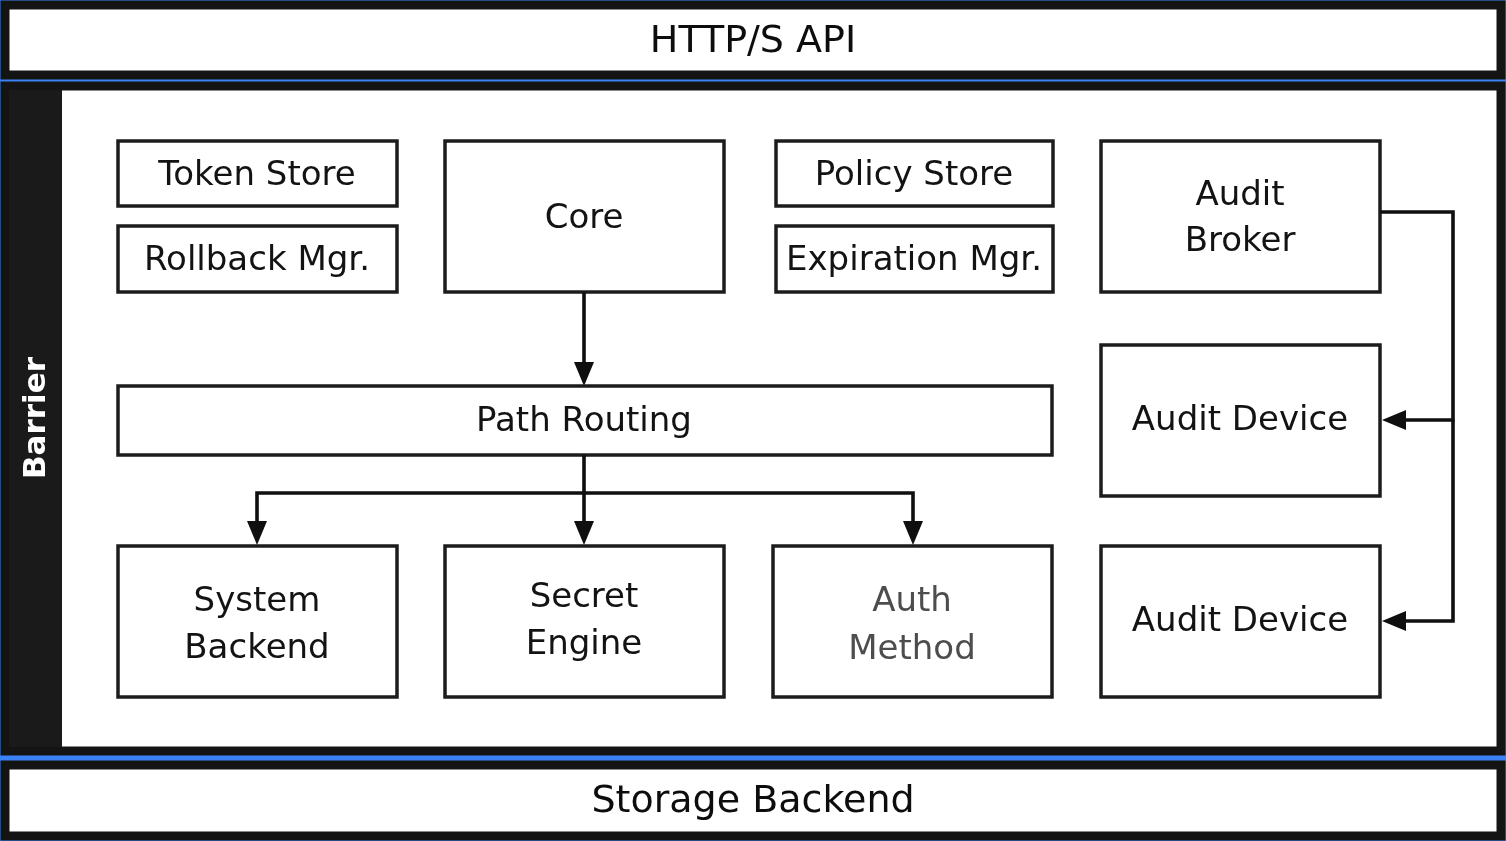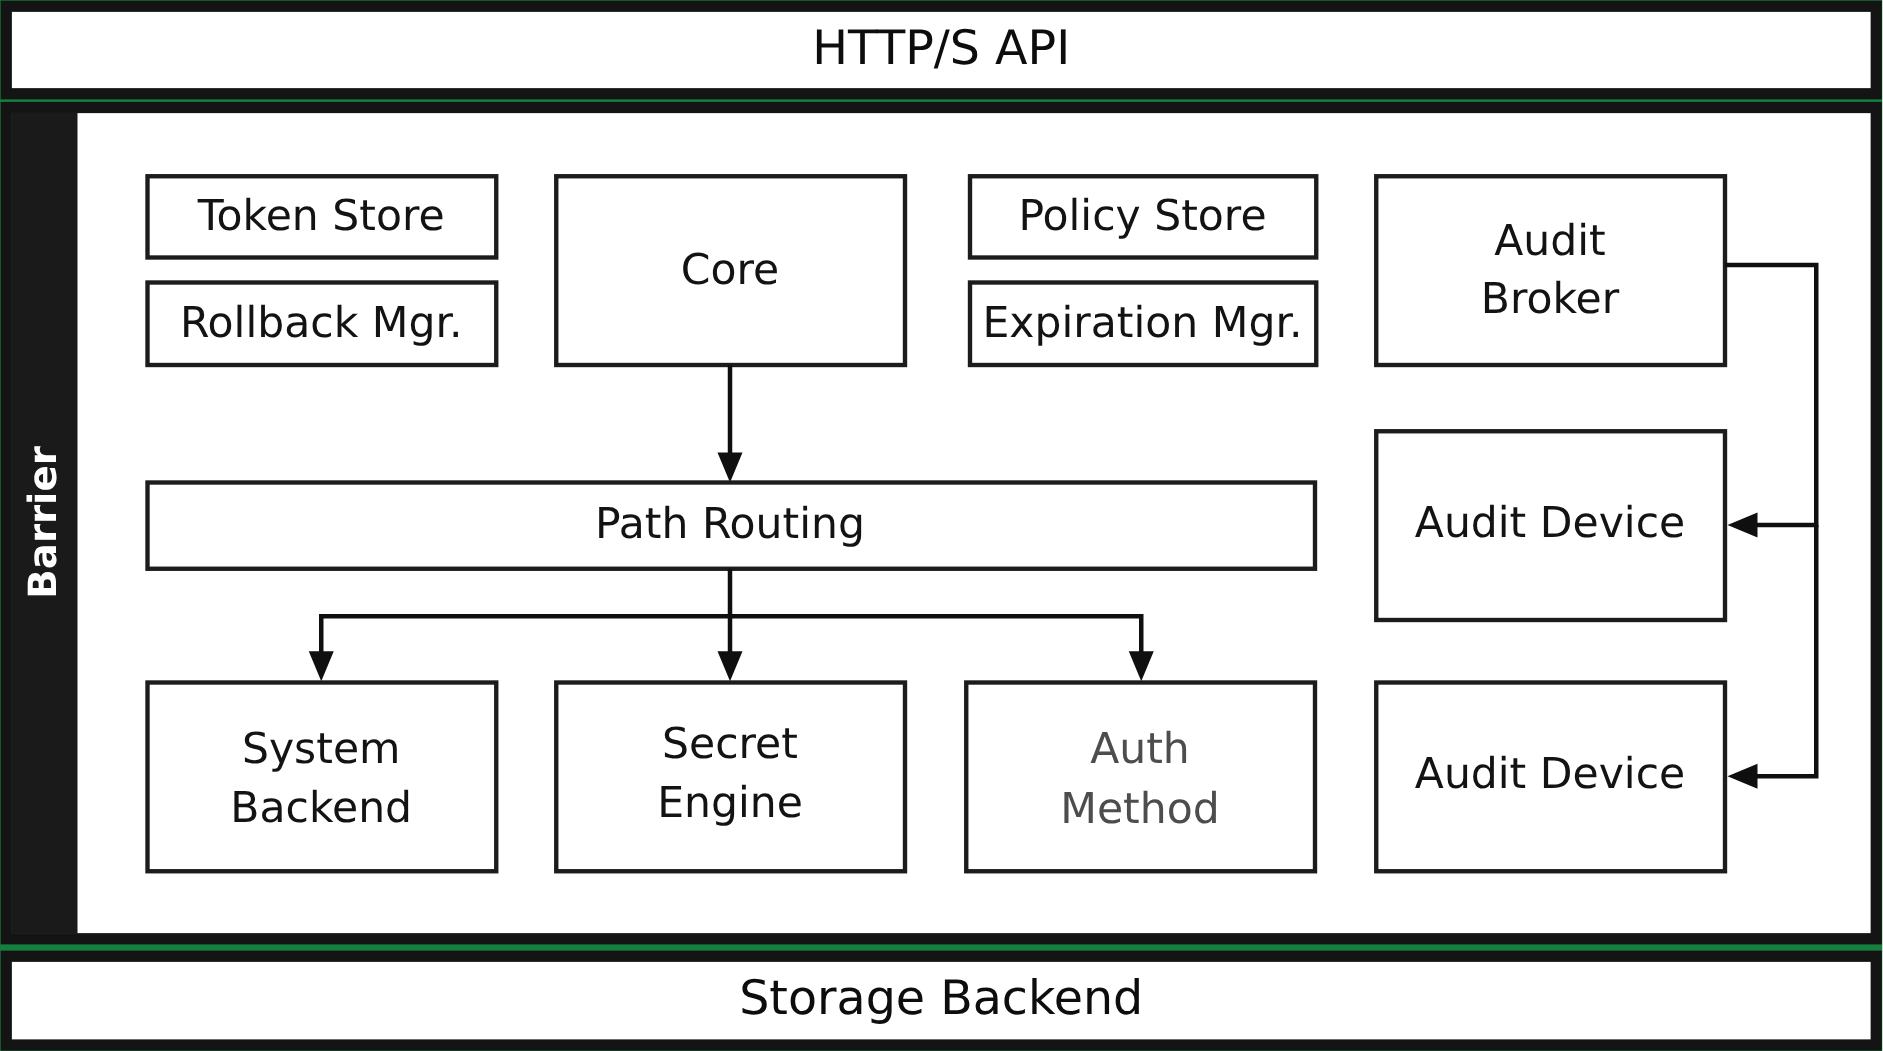--- a/index.html
+++ b/index.html
@@ -8,21 +8,21 @@
     padding: 0;
     background: #ffffff;
   }
   body {
     font-family: "DejaVu Sans", "Liberation Sans", sans-serif;
   }
   #diagram-root {
     position: relative;
     width: 1506px;
     height: 841px;
-    background: #15803d;
+    background: #3b82f6;
     overflow: hidden;
   }
   svg.diagram-canvas {
     display: block;
     width: 1506px;
     height: 841px;
   }
   .frame-outline {
     fill: #ffffff;
     stroke: #141414;

